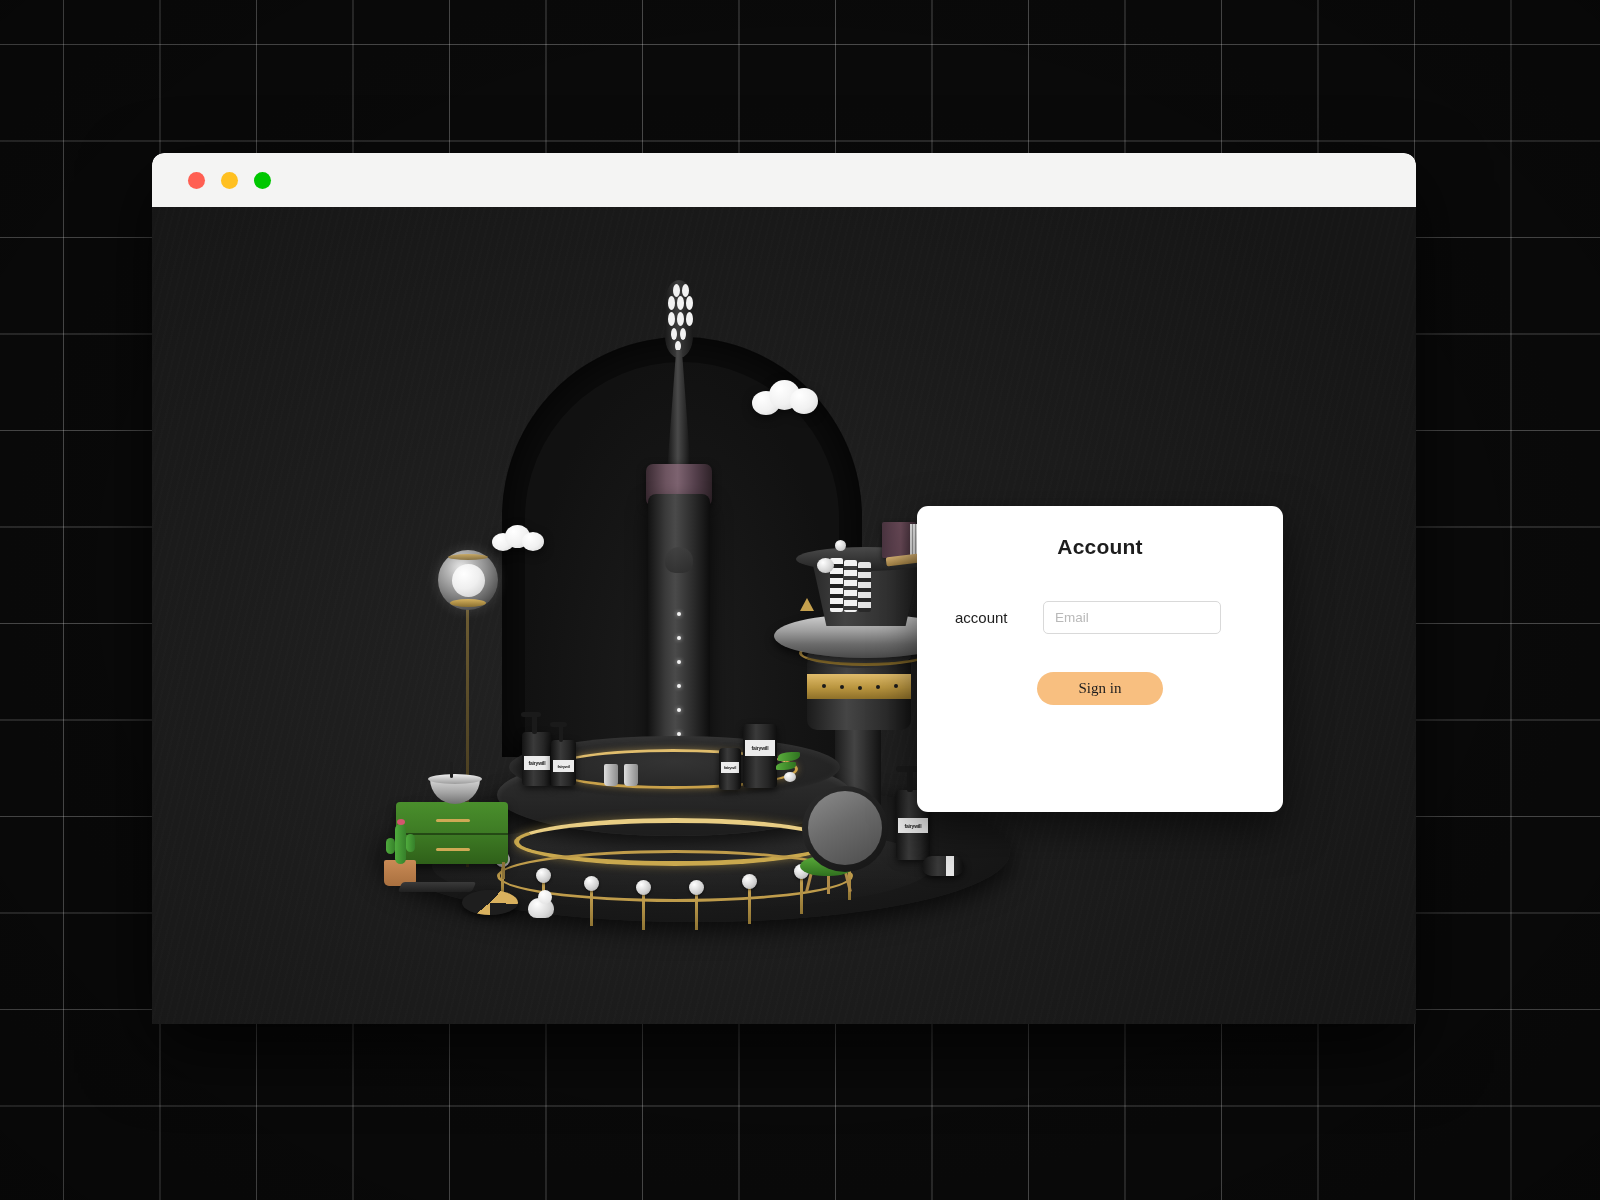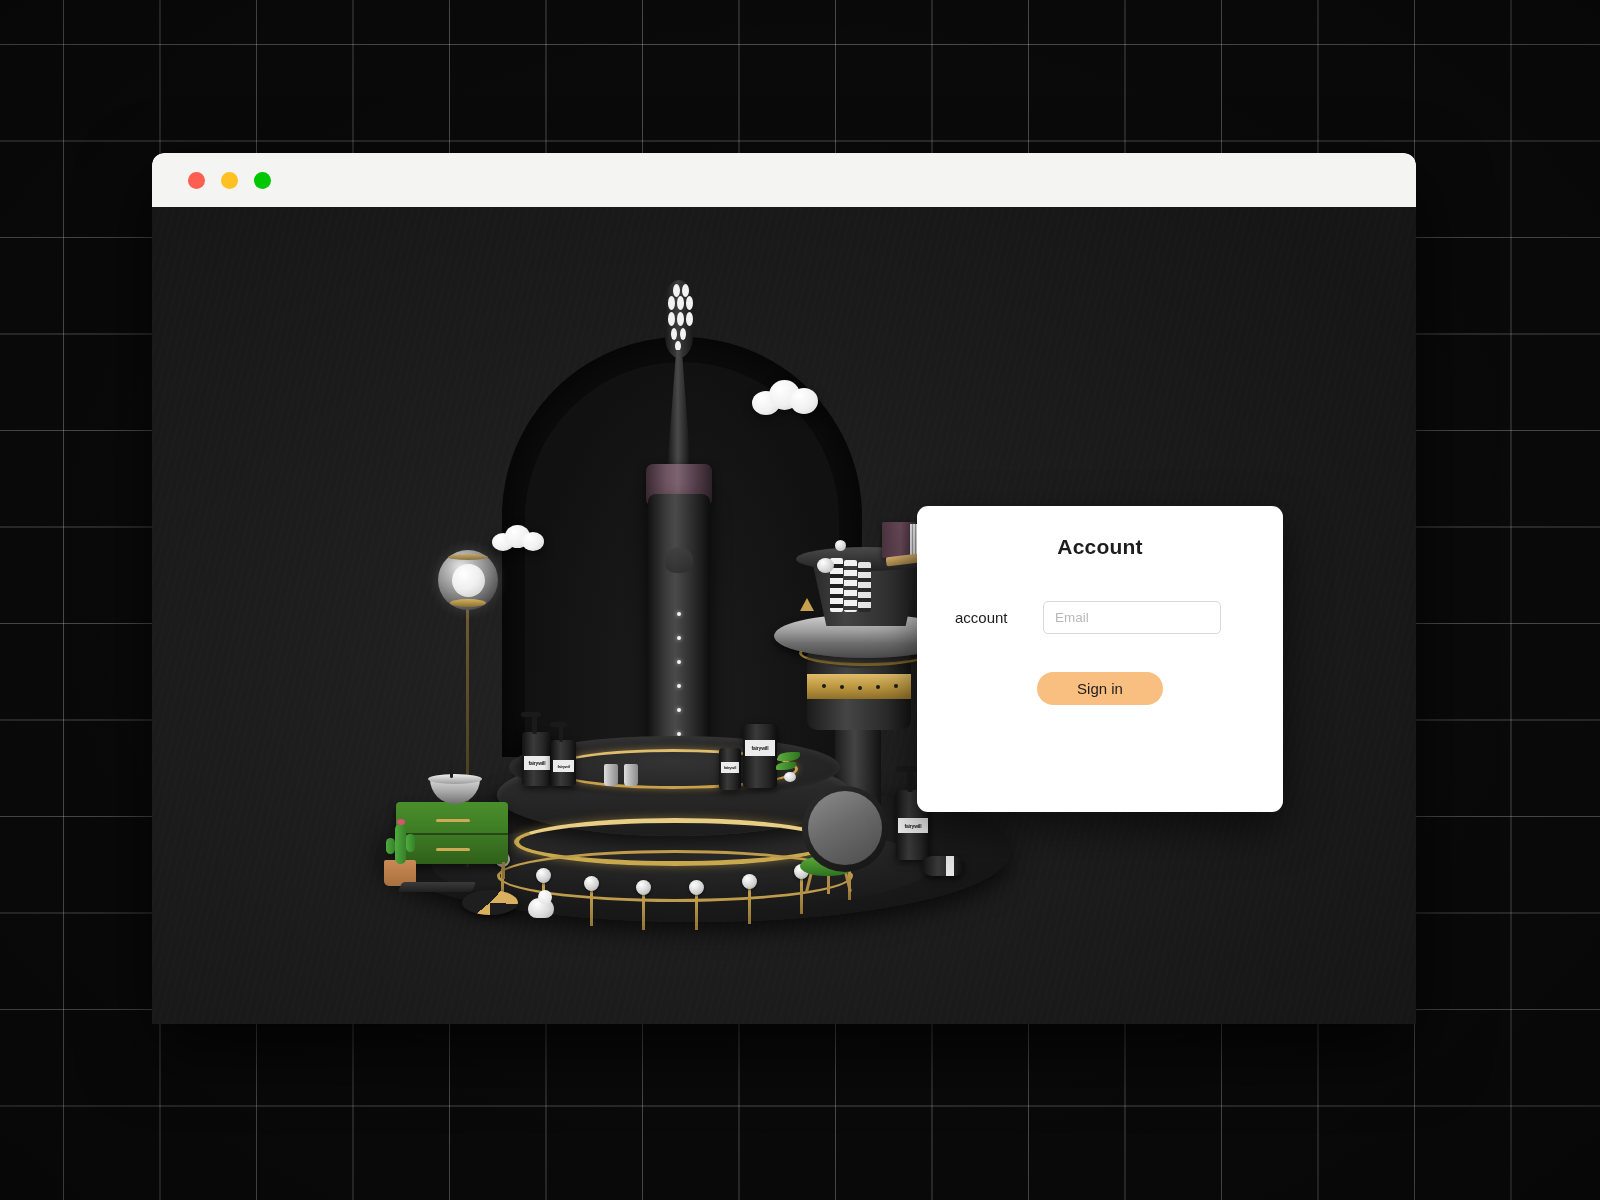--- a/index.html
+++ b/index.html
@@ -406,21 +406,21 @@
     font-family:"Liberation Sans", sans-serif;
     font-size:13.5px; color:#333;
   }
   .field-input::placeholder { color:#b9b9b9; }
   #signin-row { display:flex; justify-content:center; margin-top:38px; }
   #signin-button {
     width:126px; height:33px;
     border:none; border-radius:17px;
     background:#f8bf80;
     color:#1d1d1d; font-size:15px;
-    font-family:Liberation Sans, sans-serif;
+    font-family:Liberation Serif, serif;
     cursor:pointer;
   }
 </style>
 </head>
 <body>
 
 <div id="page-backdrop"></div>
 <div id="backdrop-vignette"></div>
 
 <div id="browser-window">

